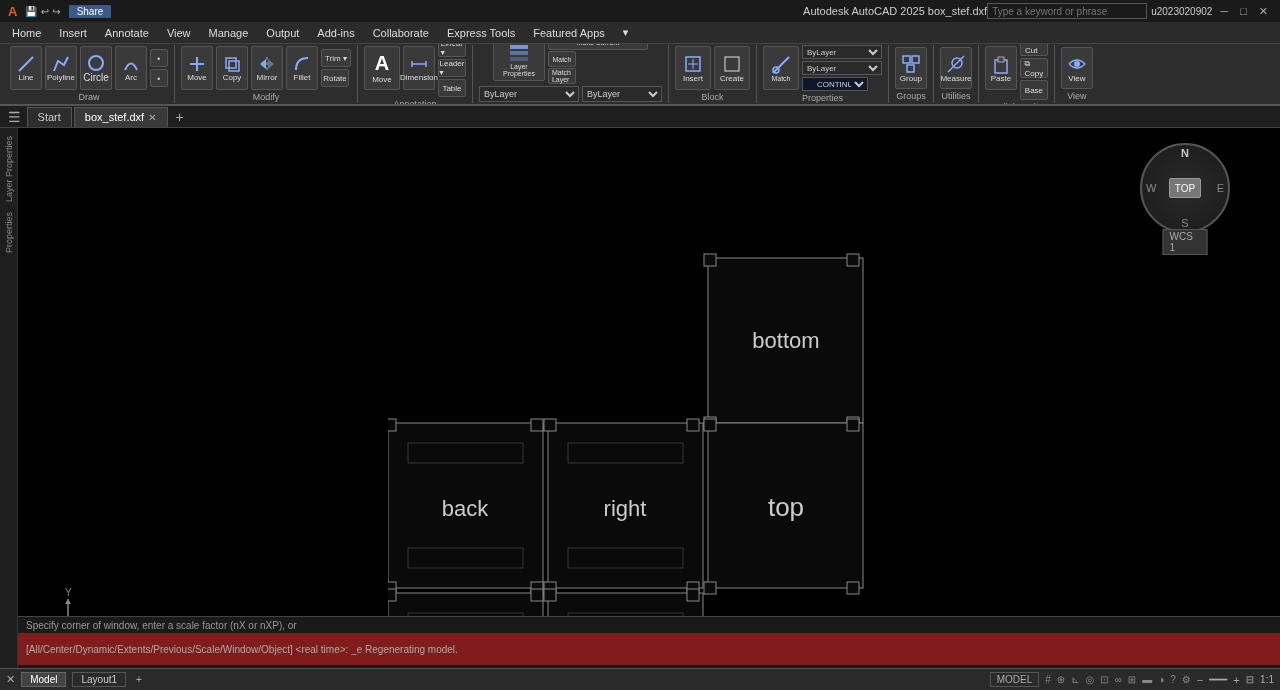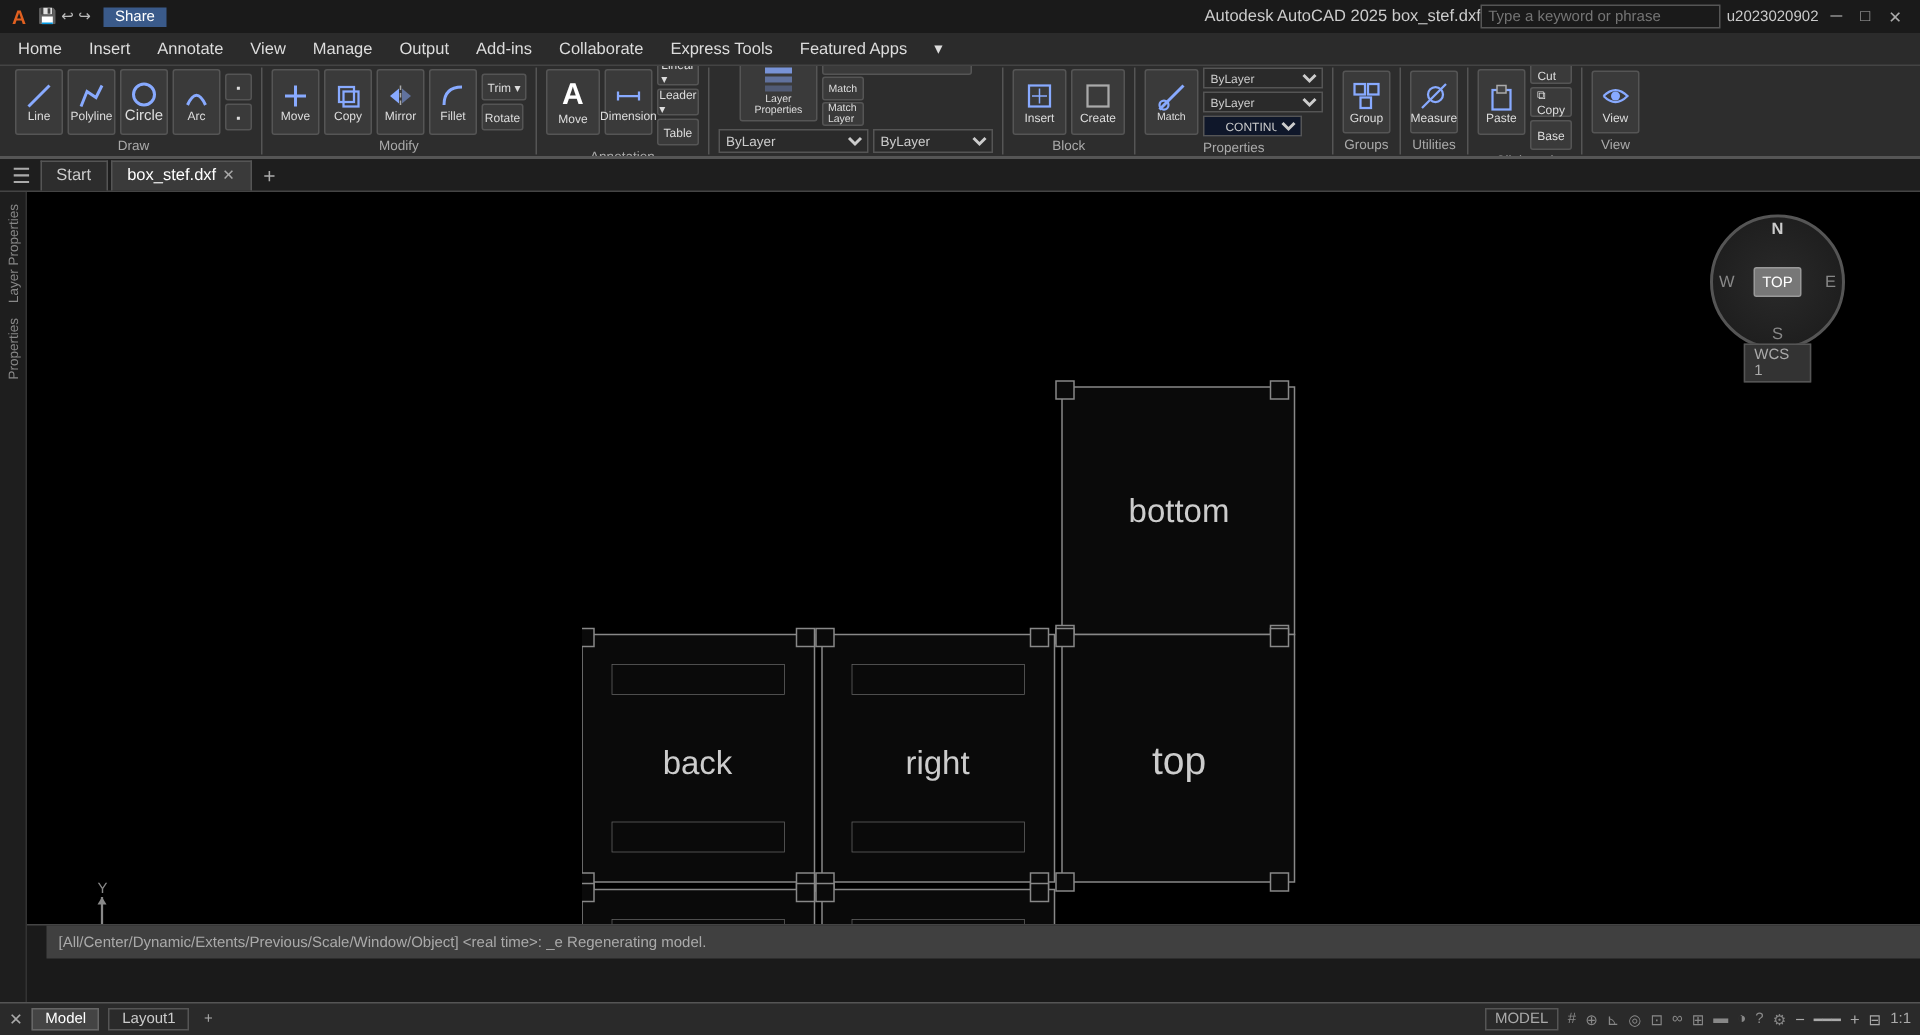--- a/index.html
+++ b/index.html
@@ -228,28 +228,27 @@
     .cmd-line2 {
       height: 16px;
       display: flex;
       align-items: center;
       padding: 0 8px;
       font-size: 10px;
       color: #999;
     }
 
     .cmd-line3 {
-      height: 22px;
-      background: #404040;
+      height: 32px;
+      background: #7f1d1d;
       display: flex;
       align-items: center;
       padding: 0 8px;
       font-size: 10px;
       color: #aaa;
-      margin-left: 13px;
     }
 
     
     .bottom-bar {
       position: absolute;
       bottom: 0;
       left: 0;
       right: 0;
       height: 22px;
       background: #2a2a2a;
@@ -645,20 +644,23 @@
         <polygon points="25,15 22,20 28,20" fill="#888"></polygon>
         <text x="22" y="12" font-size="10" fill="#888" font-family="Arial">Y</text>
         <line x1="25" y1="45" x2="25" y2="48" stroke="#888" stroke-width="1"></line>
       </svg>
     </div>
 
   </div>
 </div>
 
 <div style="position:absolute;bottom:22px;left:18px;right:0;height:52px;background:#1a1a1a;border-top:1px solid #444;">
+  <div class="cmd-line2">
+    <span>Specify corner of window, enter a scale factor (nX or nXP), or</span>
+  </div>
   <div class="cmd-line3">
     <span>[All/Center/Dynamic/Extents/Previous/Scale/Window/Object] &lt;real time&gt;: _e Regenerating model.</span>
   </div>
 </div>
 
 <div class="bottom-bar">
   <span style="font-size:11px;cursor:pointer;color:#aaa;">✕</span>
   <div class="model-tab">Model</div>
   <div class="layout-tab">Layout1</div>
   <span style="cursor:pointer;color:#aaa;padding:0 4px;">+</span>

